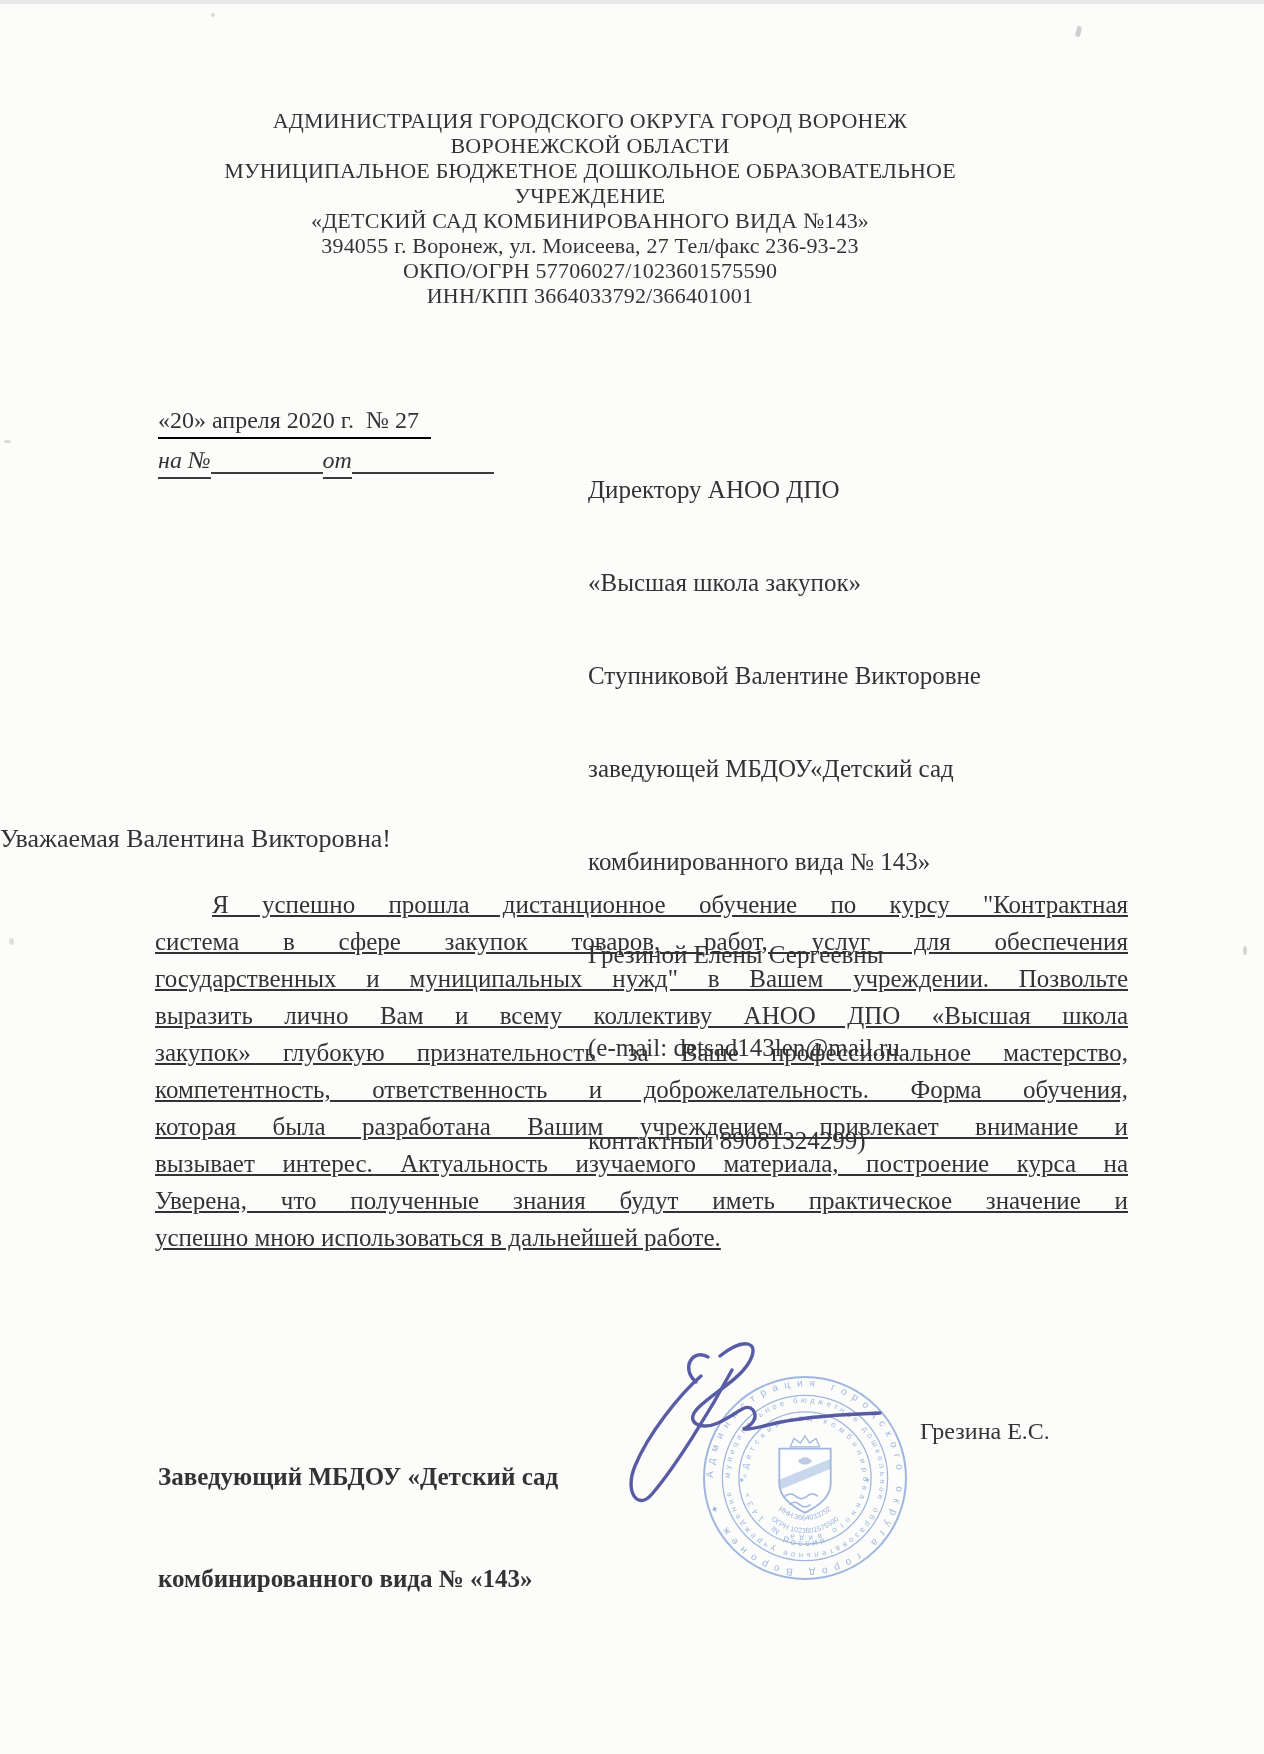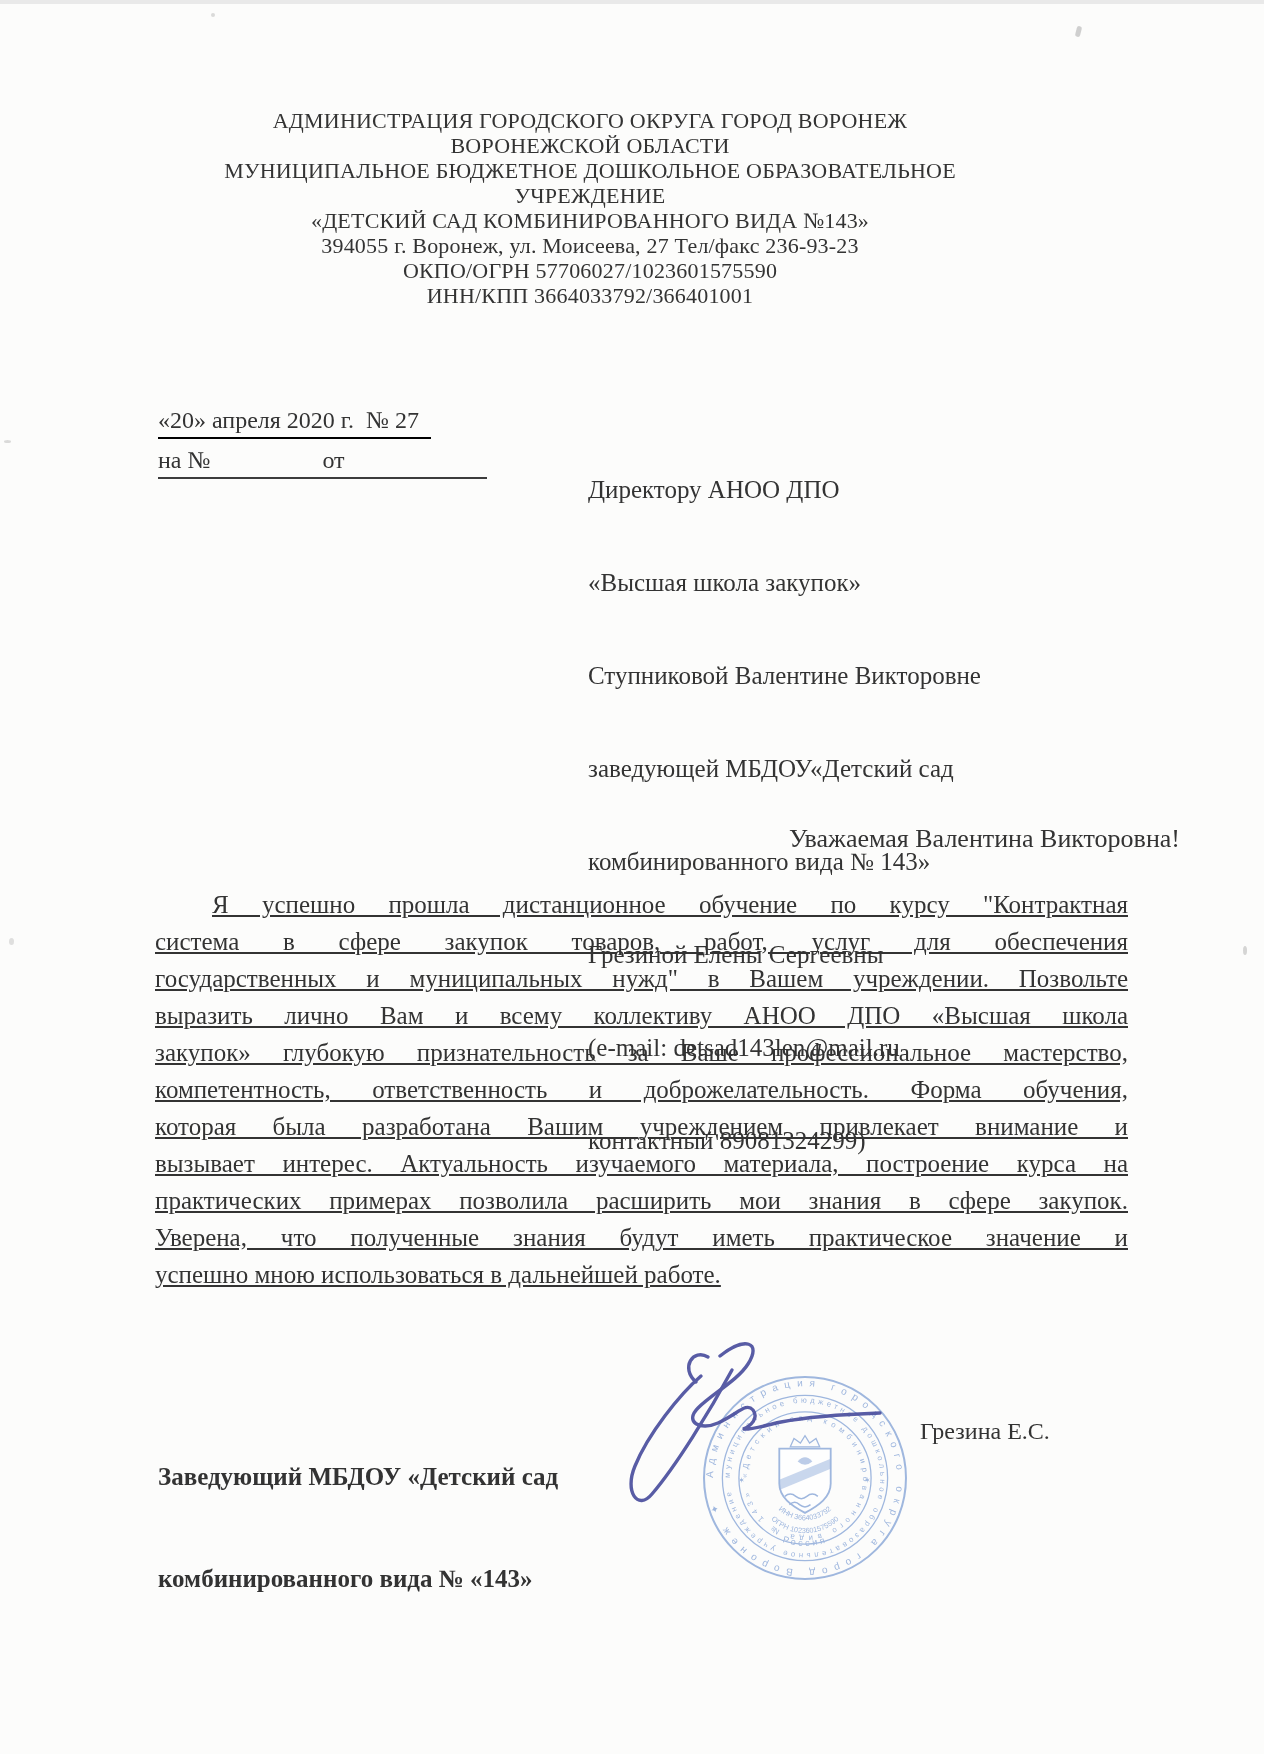--- a/index.html
+++ b/index.html
@@ -13,28 +13,28 @@
     color:var(--ink,#333);
   }
   .abs{position:absolute;}
   
   .letterhead{left:110px;top:104px;width:960px;text-align:center;
     font-size:22px;line-height:25px;letter-spacing:.2px;}
   
   .refblock{left:158px;top:402px;font-size:24px;line-height:28px;}
   .ref-date{display:inline-block;border-bottom:2px solid #000000;
     padding:0 12px 3px 0;white-space:pre;}
-  .ref-line2{display:flex;align-items:flex-end;margin-top:7px;}
+  .ref-line2{display:flex;margin-top:7px;font-style:italic;}
   .ref-line2 .t{border-bottom:2px solid #3c3c3c;padding-bottom:3px;white-space:pre;}
   .ref-blank{display:inline-block;border-bottom:2px solid #3c3c3c;height:26px;}
   .blank1{width:112px;}  .blank2{width:142px;}
   
   .addressee{left:588px;top:408px;font-size:25px;line-height:31px;white-space:pre;}
   
-  .greeting{left:0;top:820px;width:1180px;text-align:right;font-size:26px;}
+  .greeting{left:0;top:820px;width:1180px;text-align:left;font-size:26px;}
   
   .body{left:155px;top:882px;width:973px;font-size:25px;line-height:37px;text-decoration:underline;}
   .jline{text-align:justify;text-align-last:justify;}
   .jfirst{padding-left:57px;}
   .jlast{text-align-last:left;}
   
   .signoff{left:158px;top:1388px;font-size:25px;line-height:34px;white-space:pre;font-weight:bold;}
   .sig-name{left:920px;top:1414px;font-size:24px;}
   
   .stamp{left:693px;top:1362px;width:224px;height:224px;color:var(--stamp,#8ba8d8);opacity:.82;}
@@ -92,21 +92,20 @@
 
   <div class="abs body">
     <div class="jline jfirst">Я успешно прошла дистанционное обучение по курсу "Контрактная</div>
     <div class="jline">система в сфере закупок товаров, работ, услуг для обеспечения</div>
     <div class="jline">государственных и муниципальных нужд" в Вашем учреждении. Позвольте</div>
     <div class="jline">выразить лично Вам и всему коллективу АНОО ДПО «Высшая школа</div>
     <div class="jline">закупок» глубокую признательность за Ваше профессиональное мастерство,</div>
     <div class="jline">компетентность, ответственность и доброжелательность.  Форма обучения,</div>
     <div class="jline">которая была разработана Вашим учреждением привлекает внимание и</div>
     <div class="jline">вызывает интерес. Актуальность изучаемого материала, построение курса на</div>
-    <div class="jline">практических примерах позволила расширить мои знания в сфере закупок.</div>
     <div class="jline">Уверена, что полученные знания будут иметь практическое значение и</div>
     <div class="jline jlast">успешно мною использоваться в дальнейшей работе.</div>
   </div>
 
   <div class="abs signoff">
     <div>Заведующий МБДОУ «Детский сад</div>
     <div>комбинированного вида № «143»</div>
   </div>
   <div class="abs sig-name">Грезина Е.С.</div>
 

